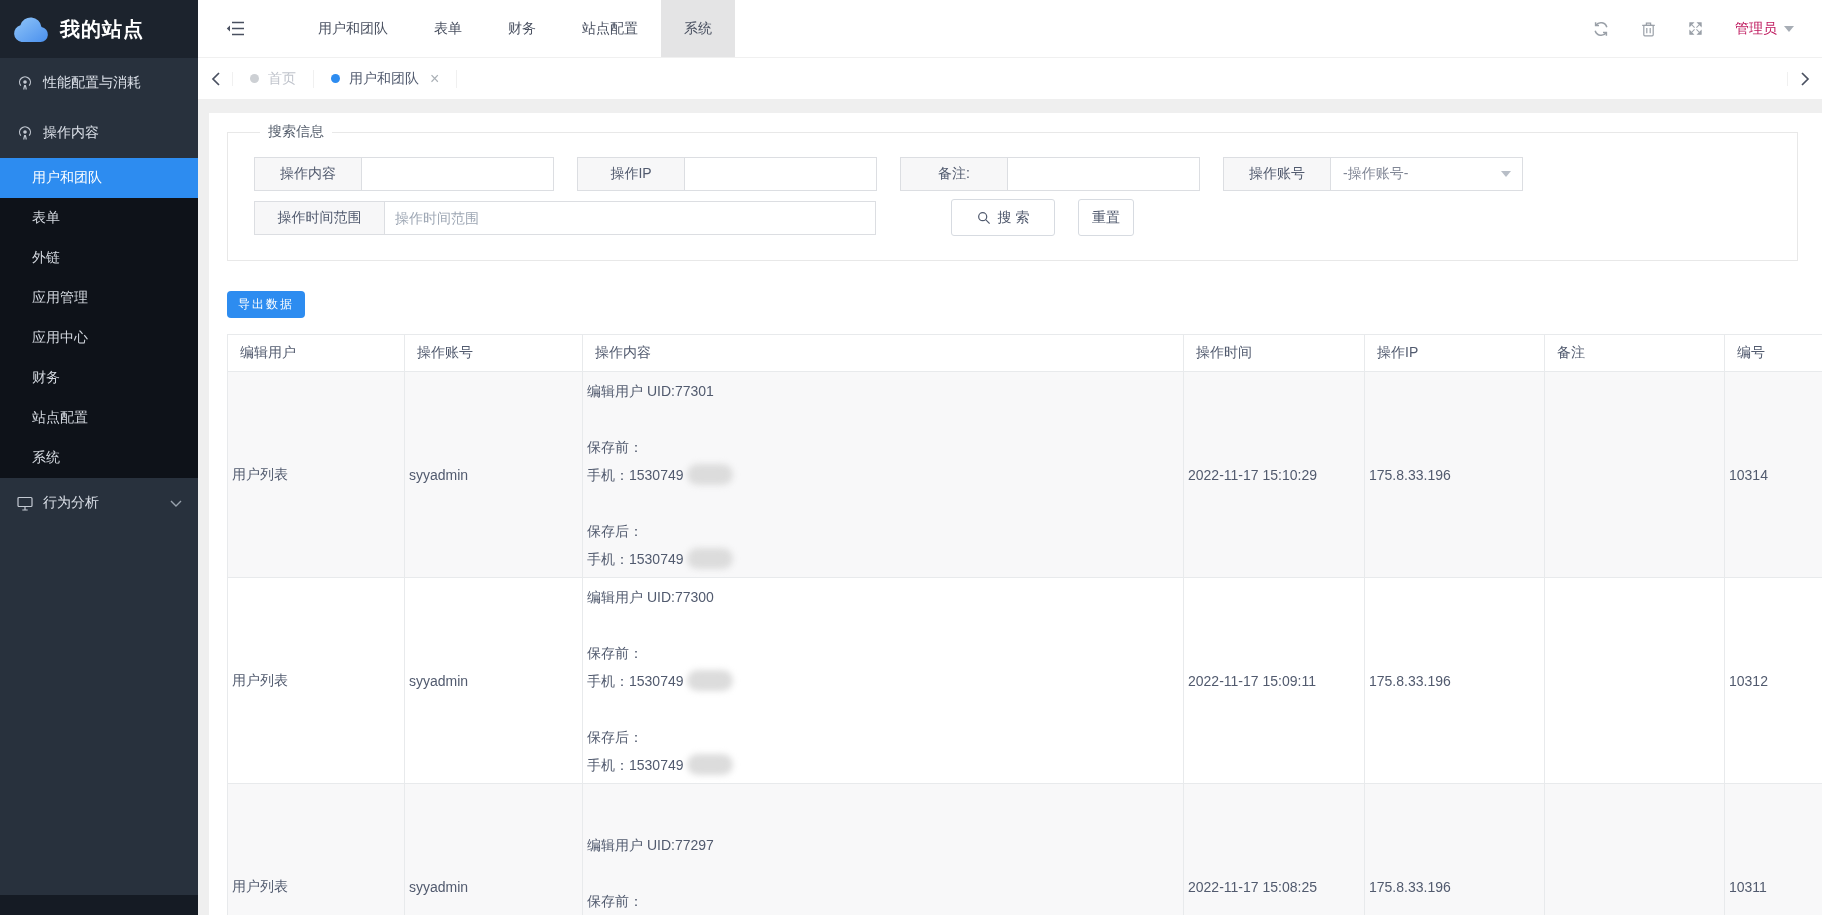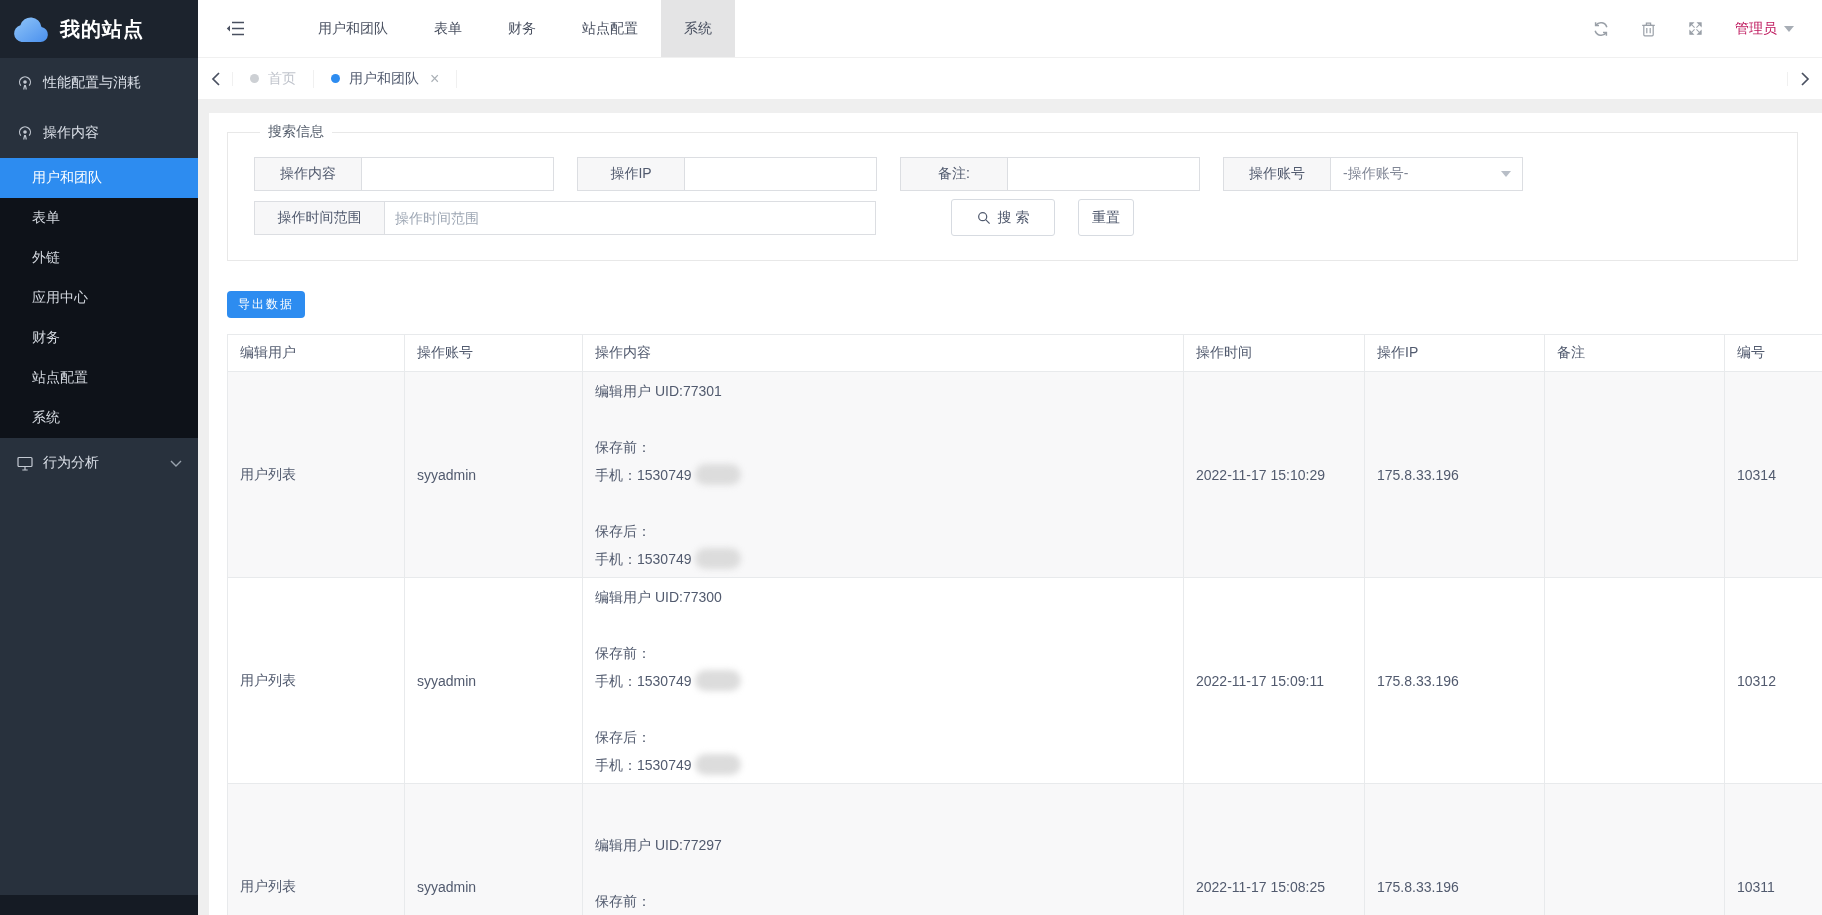--- a/index.html
+++ b/index.html
@@ -60,21 +60,21 @@
   .grp-input-time { width: 491px; }
   .btn { height: 37px; background: #fff; border: 1px solid #d7dbe1; border-radius: 3px; display: inline-flex; align-items: center; justify-content: center; color: #515a6e; font-size: 14px; cursor: pointer; font-family: inherit; }
   .btn-search { width: 104px; margin-left: 52px; gap: 7px; }
   .btn-reset { width: 56px; margin-left: 23px; }
   .btn-export { margin: 30px 0 16px 18px; height: 27px; padding: 0 11px; background: #2d8cf0; color: #fff; border: none; border-radius: 4px; font-size: 12px; letter-spacing: 2px; cursor: pointer; font-family: inherit; }
   
   .table-wrap { margin-left: 18px; overflow: hidden; }
   table.log { border-collapse: collapse; table-layout: fixed; width: 1677px; }
   table.log th, table.log td { border: 1px solid #e8eaec; text-align: left; font-weight: normal; }
   table.log th { height: 37px; padding: 0 12px; color: #515a6e; background: #fff; }
-  table.log td { padding: 0 12px; vertical-align: middle; color: #515a6e; }
+  table.log td { padding: 0 4px; vertical-align: middle; color: #515a6e; }
   tr.data-row { height: 206px; }
   tr.stripe td { background: #f8f8f9; }
   td.cell-content { vertical-align: top; padding: 8px 12px 6px; }
   .line { line-height: 28px; min-height: 28px; }
   .redact { display: inline-block; width: 46px; height: 21px; background: #dcdcdc; border-radius: 11px; filter: blur(3px); vertical-align: -5px; margin-left: 3px; }
   svg { display: block; }
 </style>
 </head>
 <body>
 
@@ -116,20 +116,23 @@
     </div>
     <div class="submenu">
       <div class="submenu-item active">
         <span>用户和团队</span>
       </div>
       <div class="submenu-item">
         <span>表单</span>
       </div>
       <div class="submenu-item">
         <span>外链</span>
+      </div>
+      <div class="submenu-item">
+        <span>应用管理</span>
       </div>
       <div class="submenu-item">
         <span>应用中心</span>
       </div>
       <div class="submenu-item">
         <span>财务</span>
       </div>
       <div class="submenu-item">
         <span>站点配置</span>
       </div>

